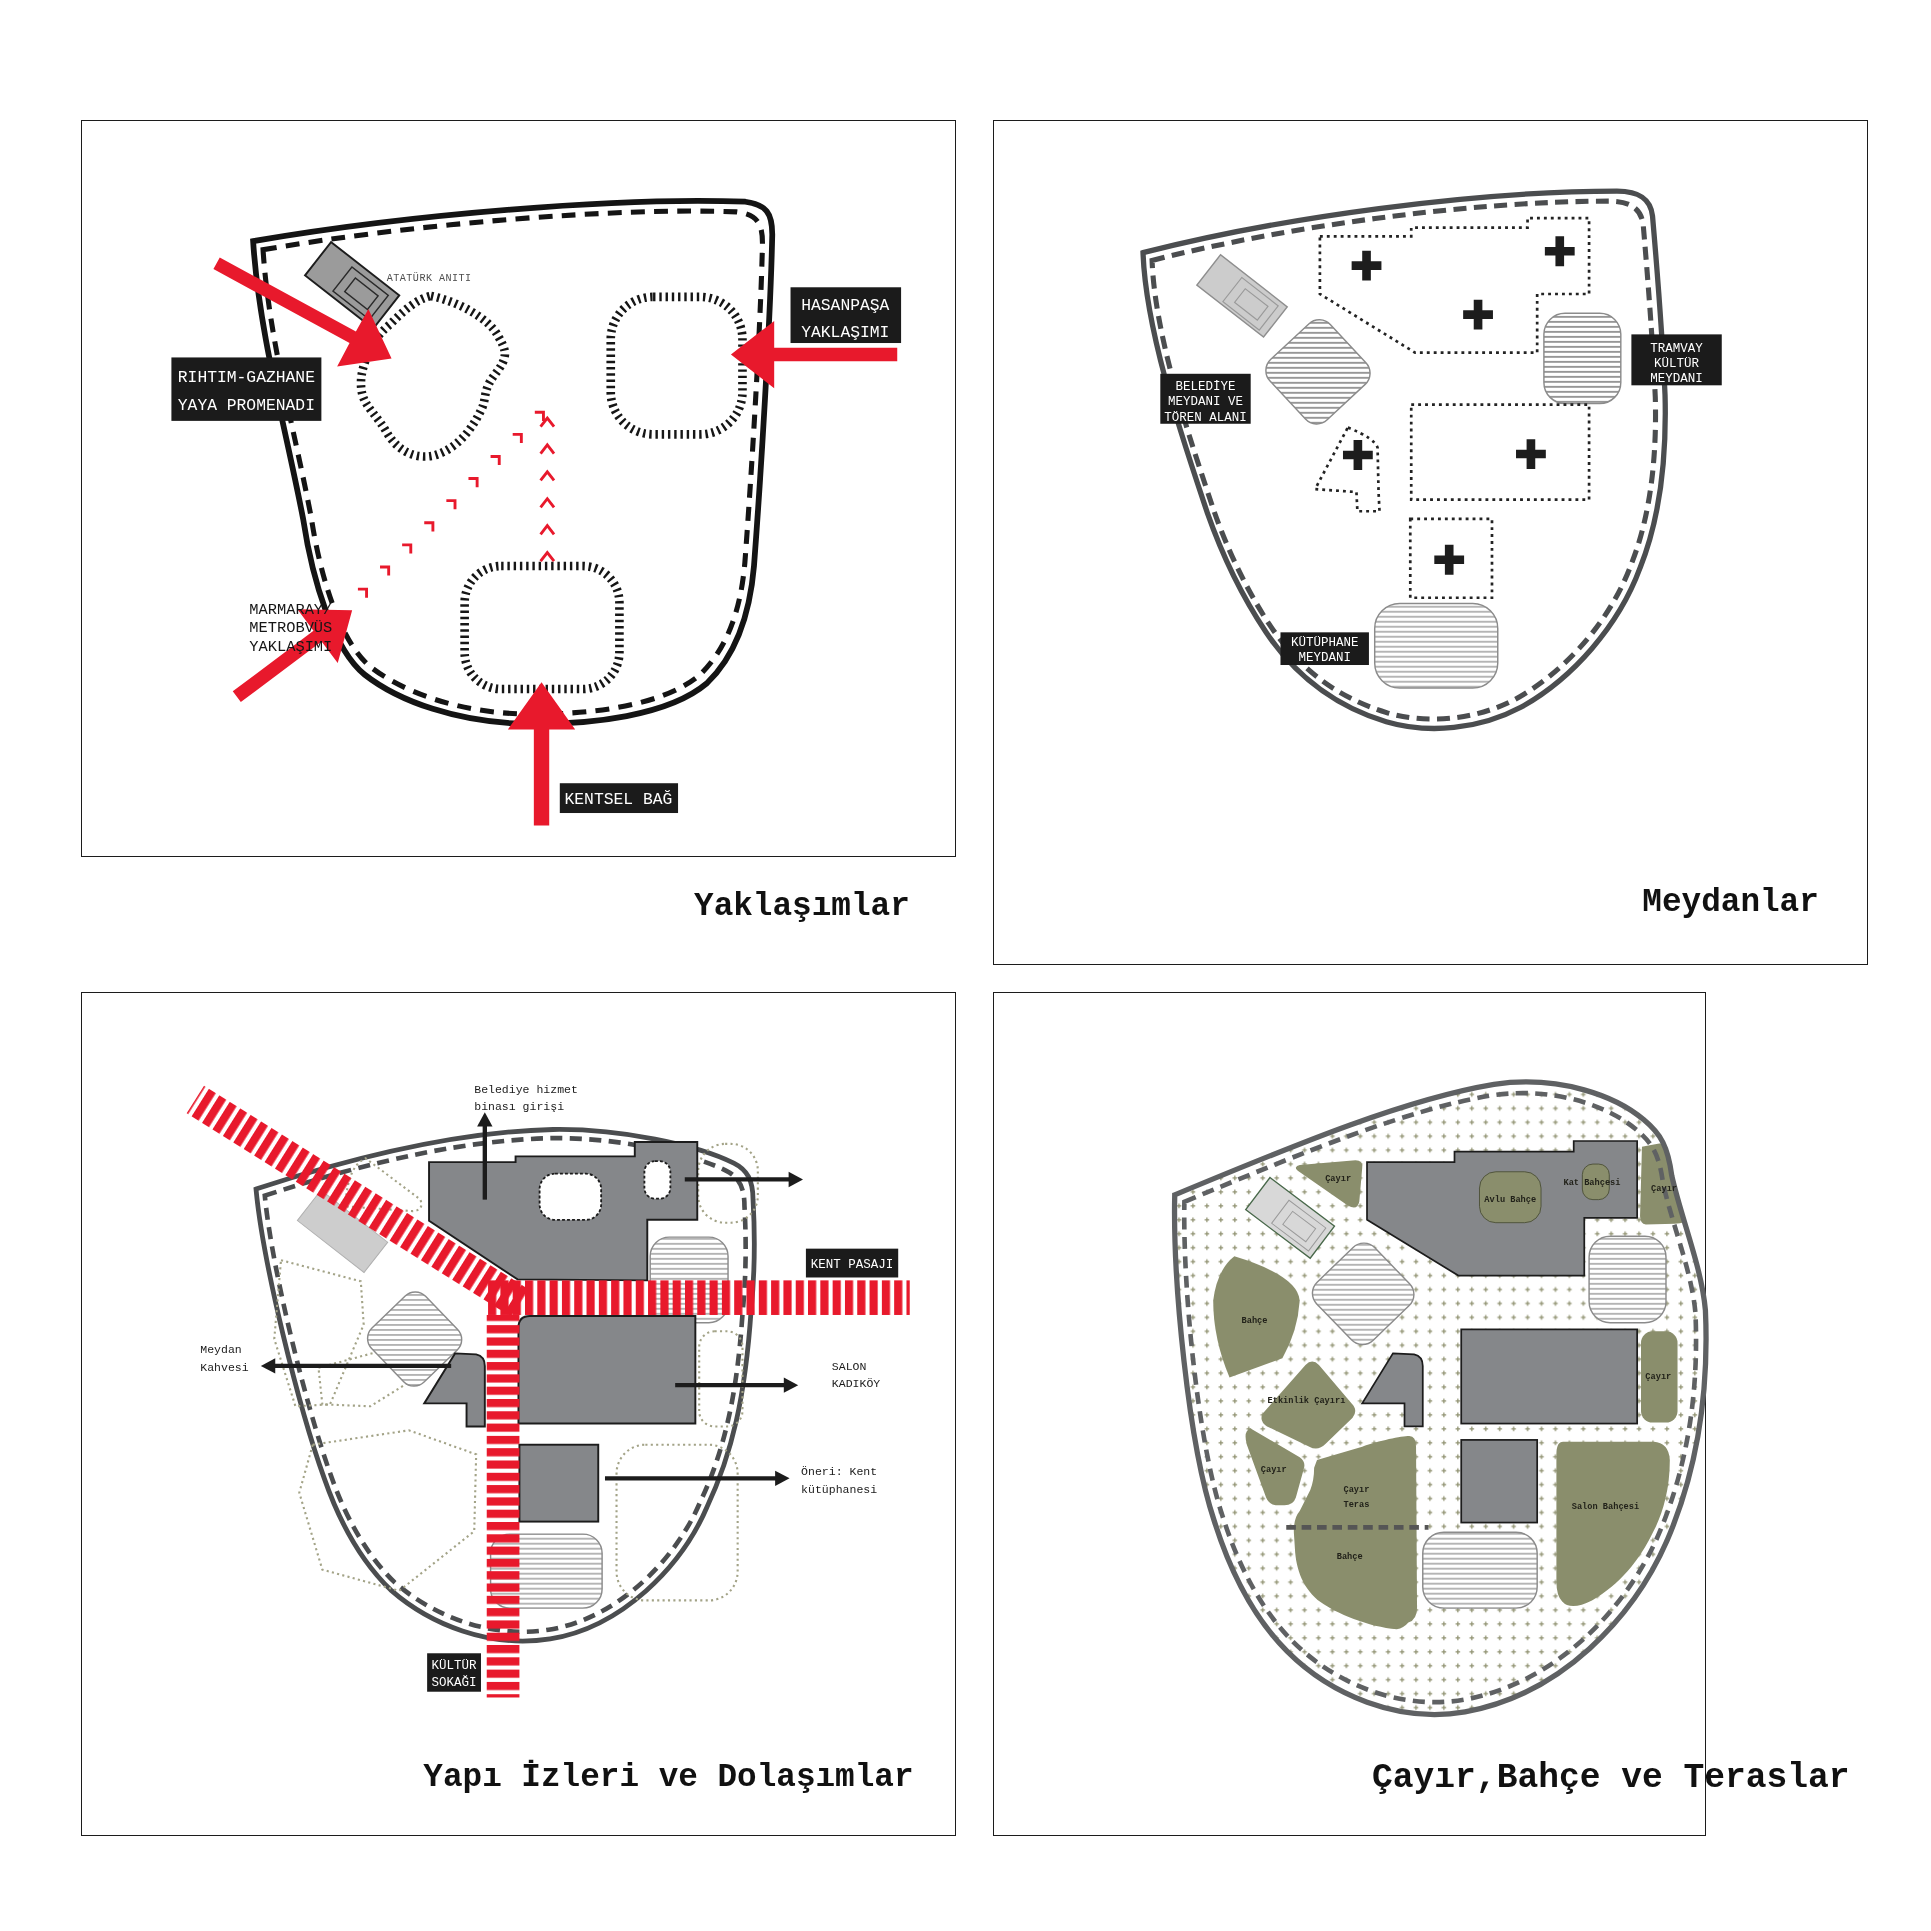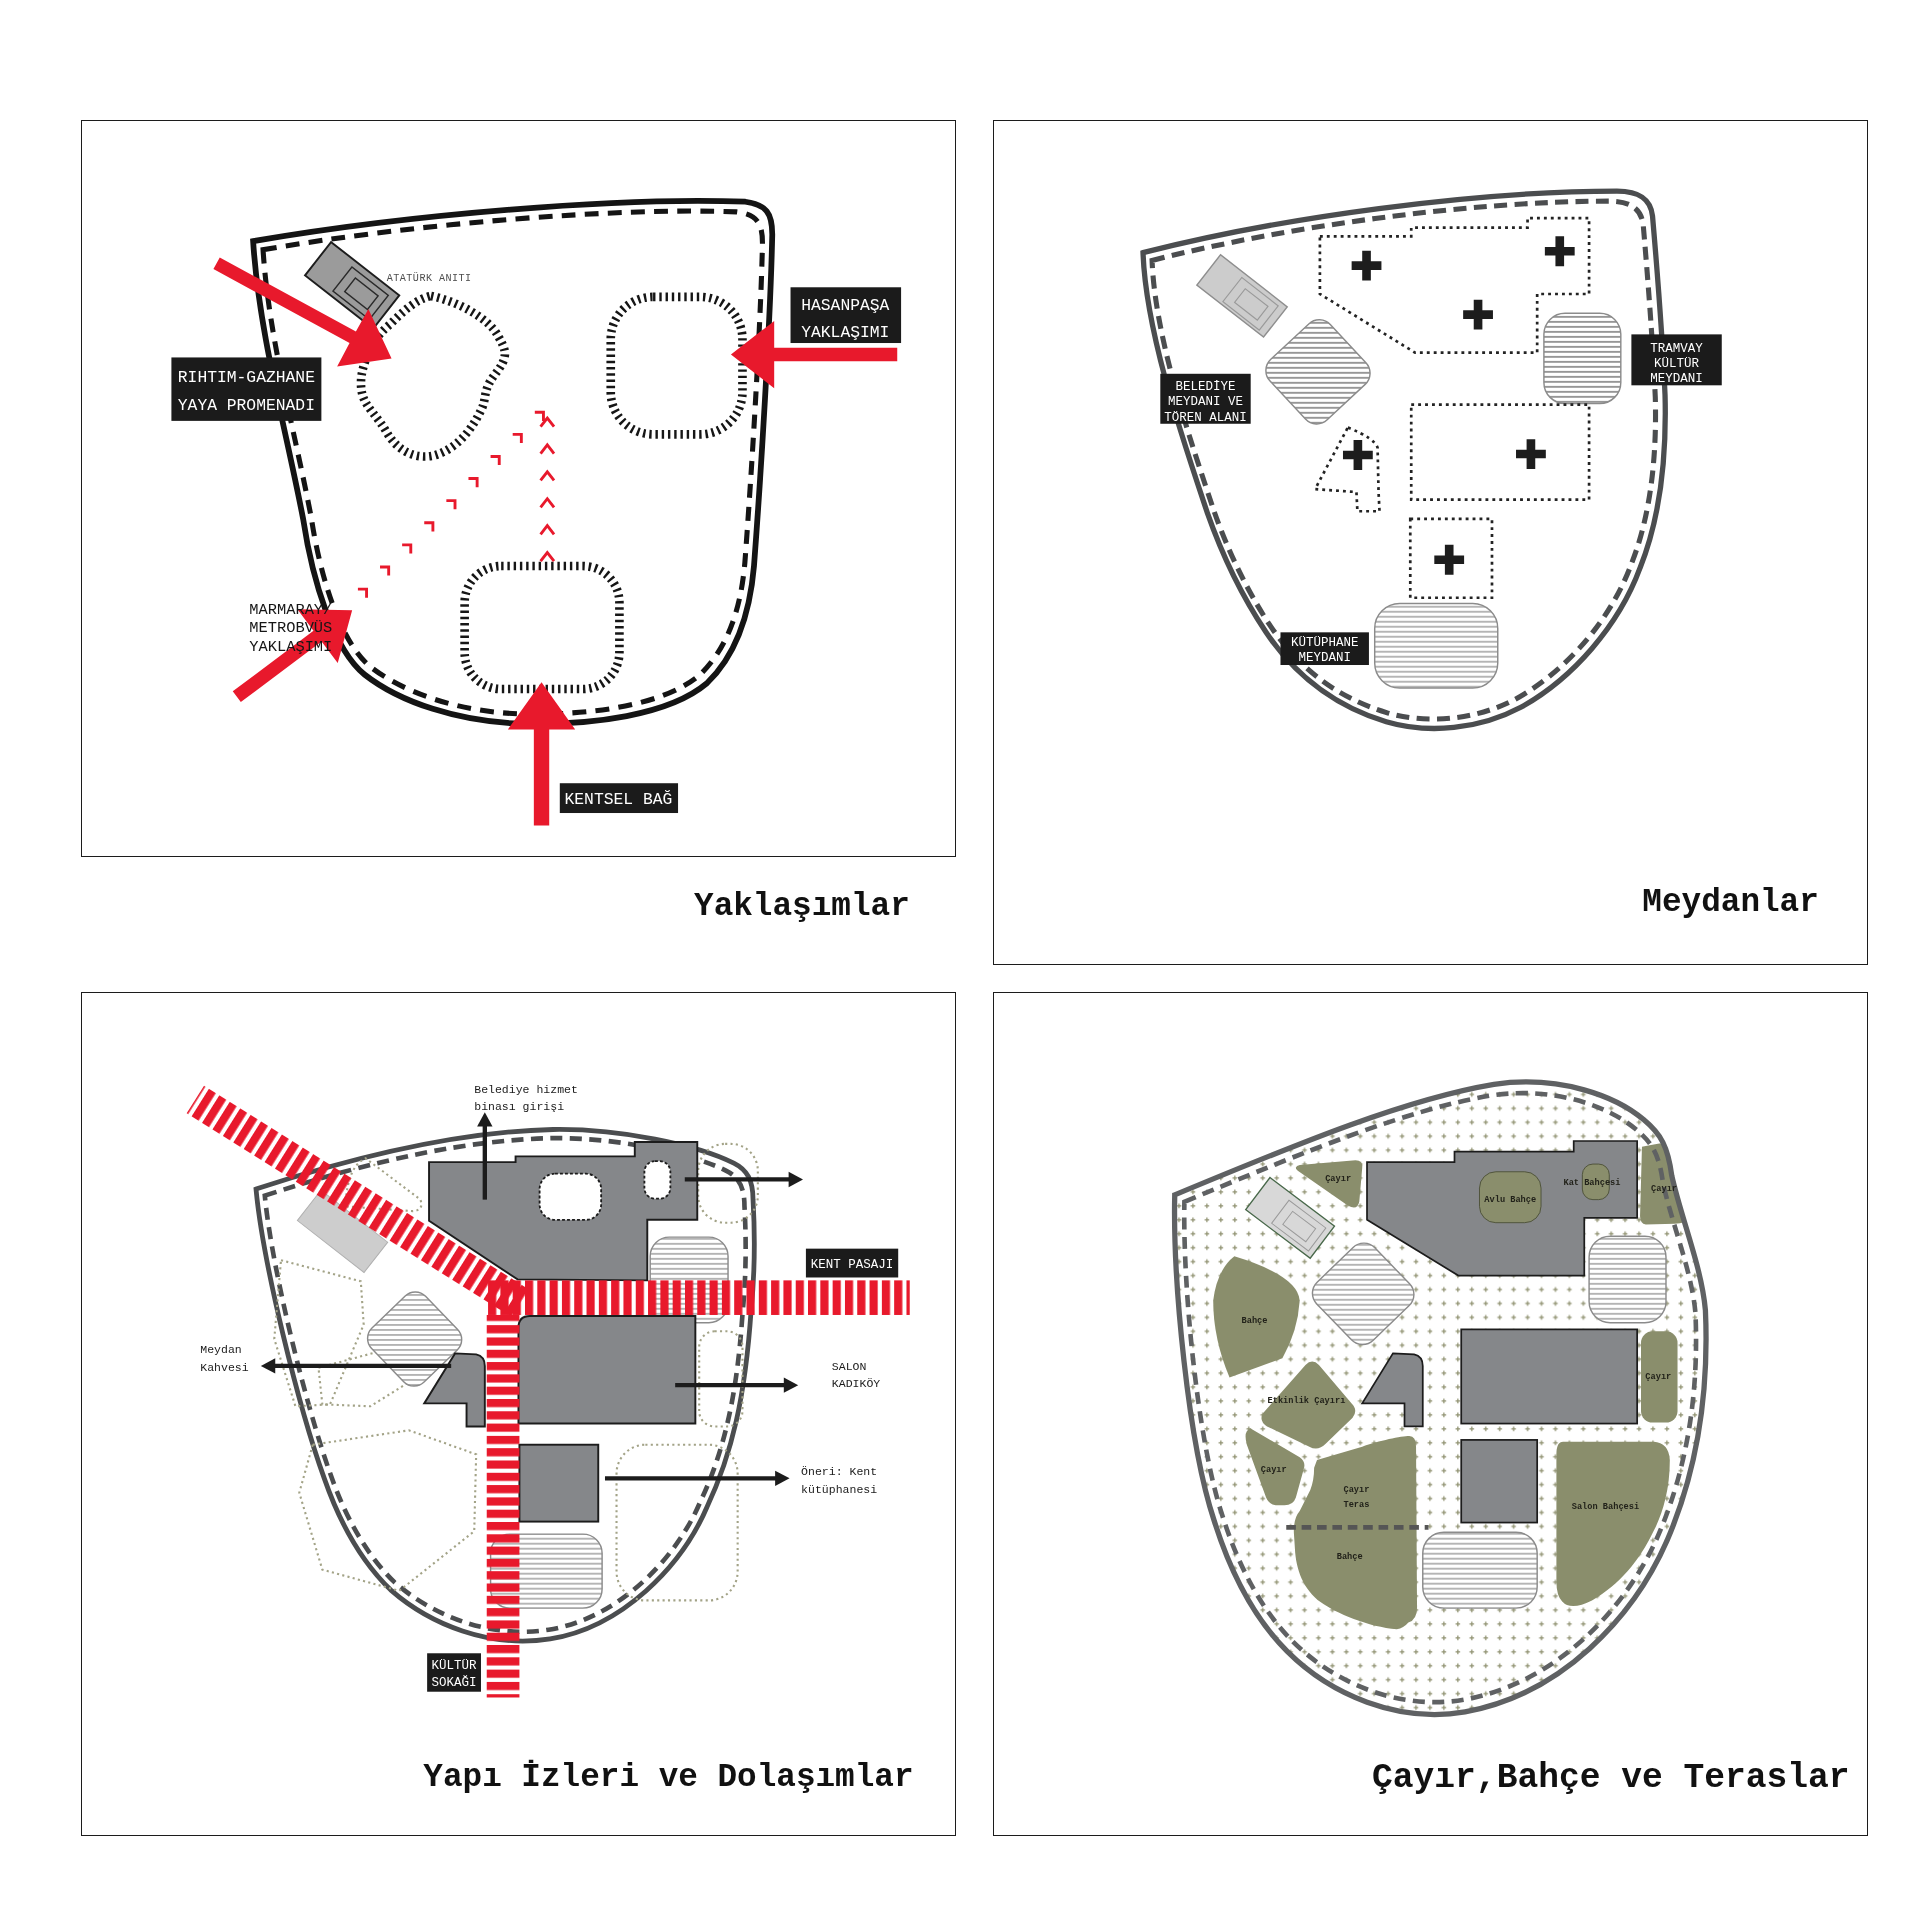--- a/index.html
+++ b/index.html
@@ -232,21 +232,21 @@
     <rect x="753" y="266" width="96" height="30" fill="#1b1b1b"></rect>
     <text x="801" y="286" text-anchor="middle">KENT PASAJI</text>
     <rect x="359" y="687" width="56" height="40" fill="#1b1b1b"></rect>
     <text x="387" y="703" text-anchor="middle">KÜLTÜR</text>
     <text x="387" y="721" text-anchor="middle">SOKAĞI</text>
   </g>
   <text x="865" y="825" text-anchor="end" font-size="34" font-weight="bold" fill="#111">Yapı İzleri ve Dolaşımlar</text>
 </svg>
 </div>
 
-<div class="panel" style="left:993px;top:992px;width:875px;height:844px;">
+<div class="panel" style="left:993px;top:992px;width:713px;height:844px;">
 <svg width="871" height="840" viewBox="0 0 906 874" preserveAspectRatio="none">
   <defs>
     <pattern id="hatch4" width="8" height="5.2" patternUnits="userSpaceOnUse">
       <rect width="8" height="5.2" fill="#ffffff"></rect>
       <line x1="0" y1="1" x2="8" y2="1" stroke="#8c8c8c" stroke-width="1.3"></line>
     </pattern>
     <pattern id="hatch4r" width="8" height="5.2" patternUnits="userSpaceOnUse" patternTransform="rotate(44)">
       <rect width="8" height="5.2" fill="#ffffff"></rect>
       <line x1="0" y1="1" x2="8" y2="1" stroke="#8c8c8c" stroke-width="1.3"></line>
     </pattern>

